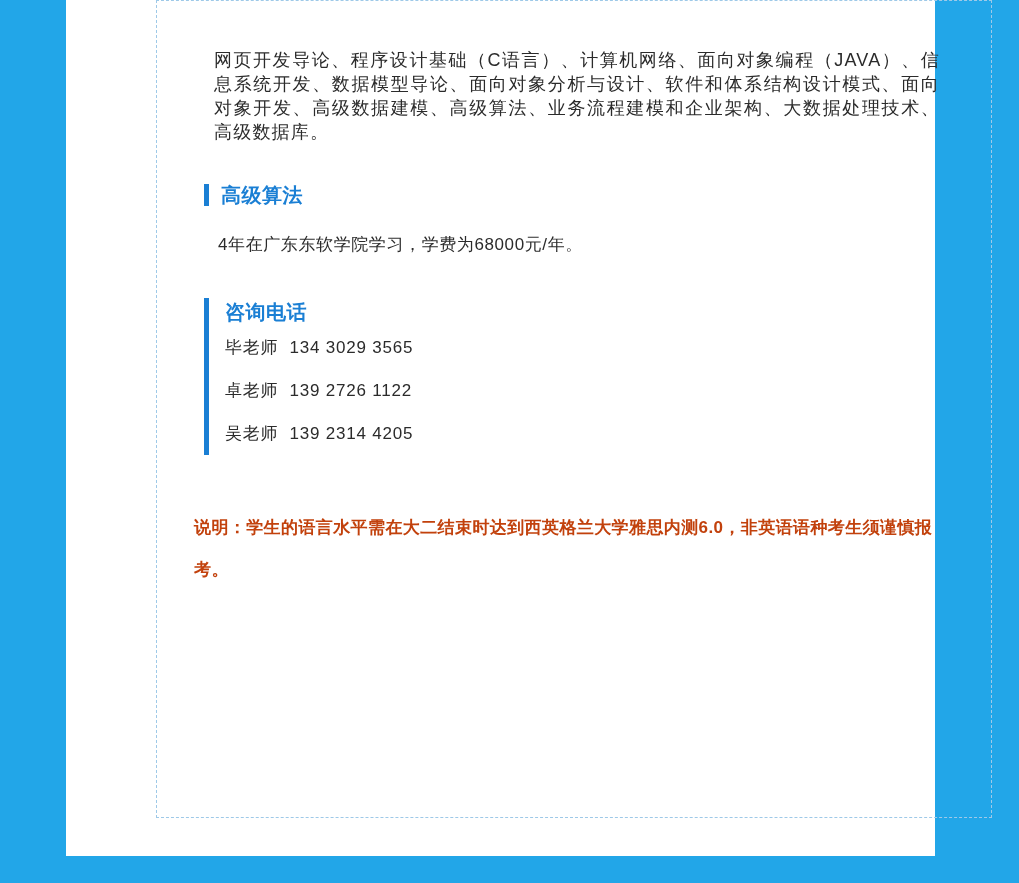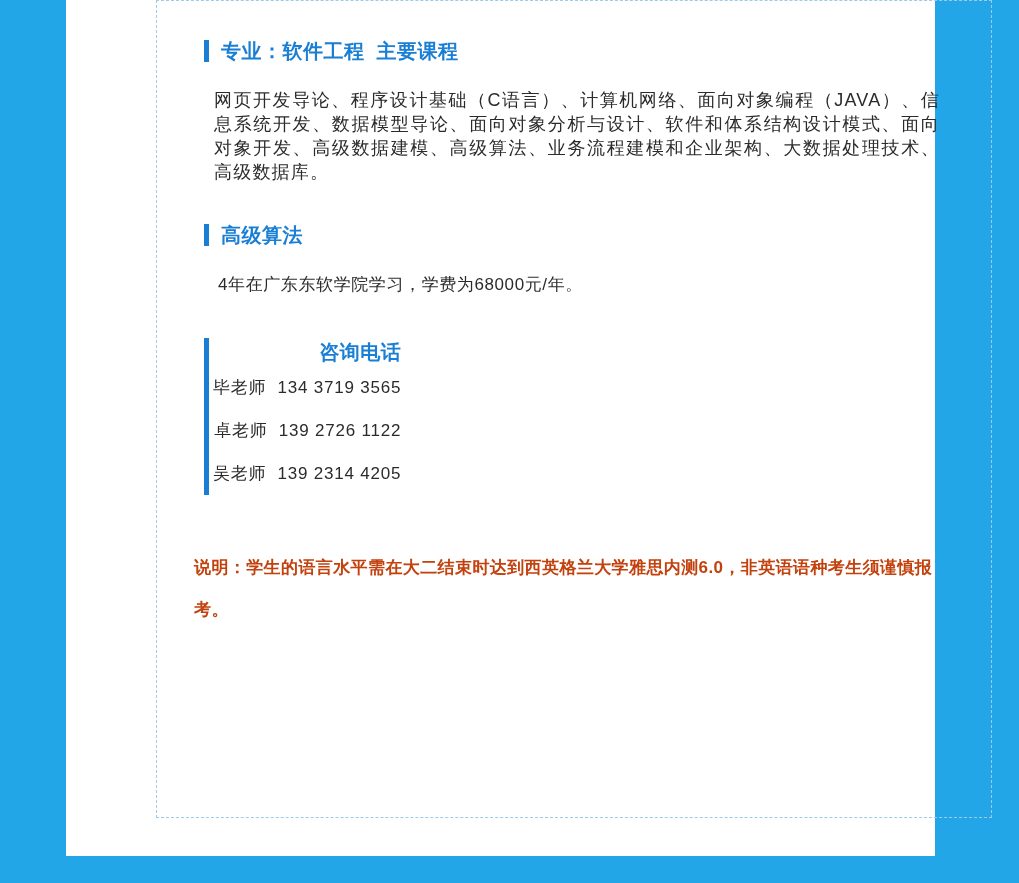--- a/index.html
+++ b/index.html
@@ -108,22 +108,21 @@
   .phone-block {
     margin: 38px 0 0 20px;
     display: flex;
   }
   .phone-block .bar {
     width: 5px;
     background: #1a7fd4;
     flex: none;
   }
   .phone-block .pb-inner {
-    padding-left: 4px;
-    text-align: right;
+    padding-left: 16px;
   }
   .phone-title {
     color: #1a7fd4;
     font-size: 20px;
     font-weight: bold;
     line-height: 28px;
     letter-spacing: 0.5px;
   }
   .phone-row {
     font-size: 17px;
@@ -145,39 +144,35 @@
 </head>
 <body>
 
 <div class="page">
   <div class="card">
     <div class="dashed-top-left"></div>
     <div class="dashed-frame"></div>
 
     <div class="content">
 
-      <div class="heading heading-1">
-        <span class="bar"></span>
-        <span class="htext">专业：软件工程  主要课程</span>
-      </div>
 
       <p class="body-text">网页开发导论、程序设计基础（C语言）、计算机网络、面向对象编程（JAVA）、信息系统开发、数据模型导论、面向对象分析与设计、软件和体系结构设计模式、面向对象开发、高级数据建模、高级算法、业务流程建模和企业架构、大数据处理技术、高级数据库。</p>
 
       <div class="heading heading-2">
         <span class="bar"></span>
         <span class="htext">高级算法</span>
       </div>
 
       <p class="fee-text">4年在广东东软学院学习，学费为68000元/年。</p>
 
       <div class="phone-block">
         <span class="bar"></span>
         <div class="pb-inner">
           <div class="phone-title">咨询电话</div>
-          <div class="phone-row">毕老师  134 3719 3565</div>
+          <div class="phone-row">毕老师  134 3029 3565</div>
           <div class="phone-row">卓老师  139 2726 1122</div>
           <div class="phone-row">吴老师  139 2314 4205</div>
         </div>
       </div>
 
       <p class="note">说明：学生的语言水平需在大二结束时达到西英格兰大学雅思内测6.0，非英语语种考生须谨慎报考。</p>
 
     </div>
   </div>
 </div>

